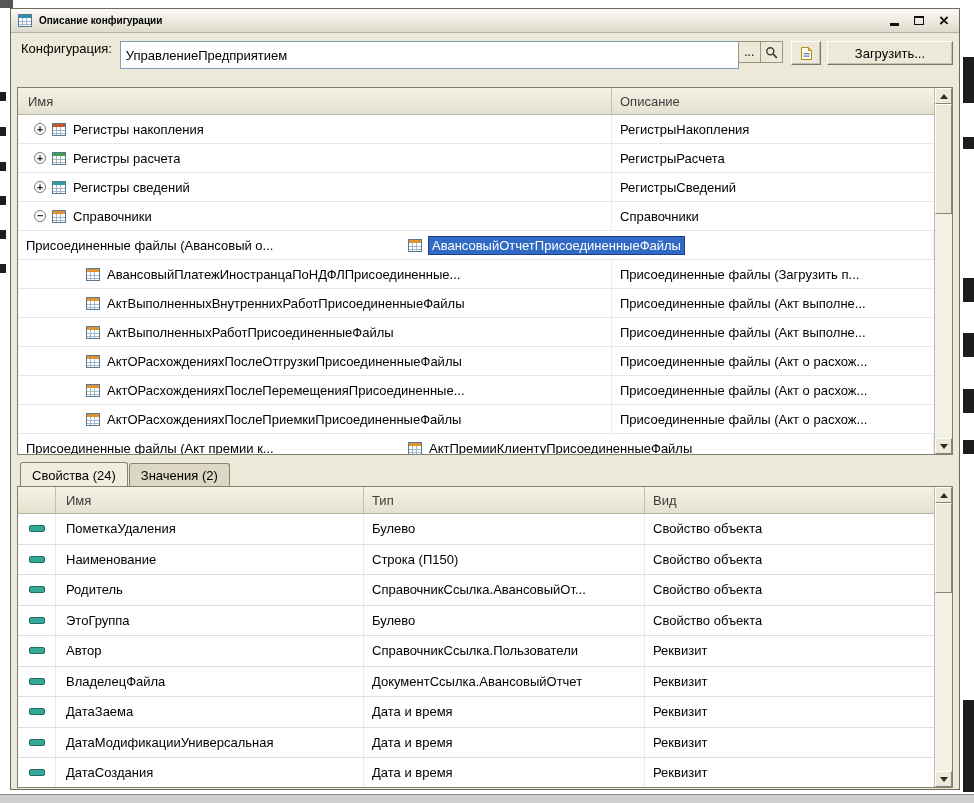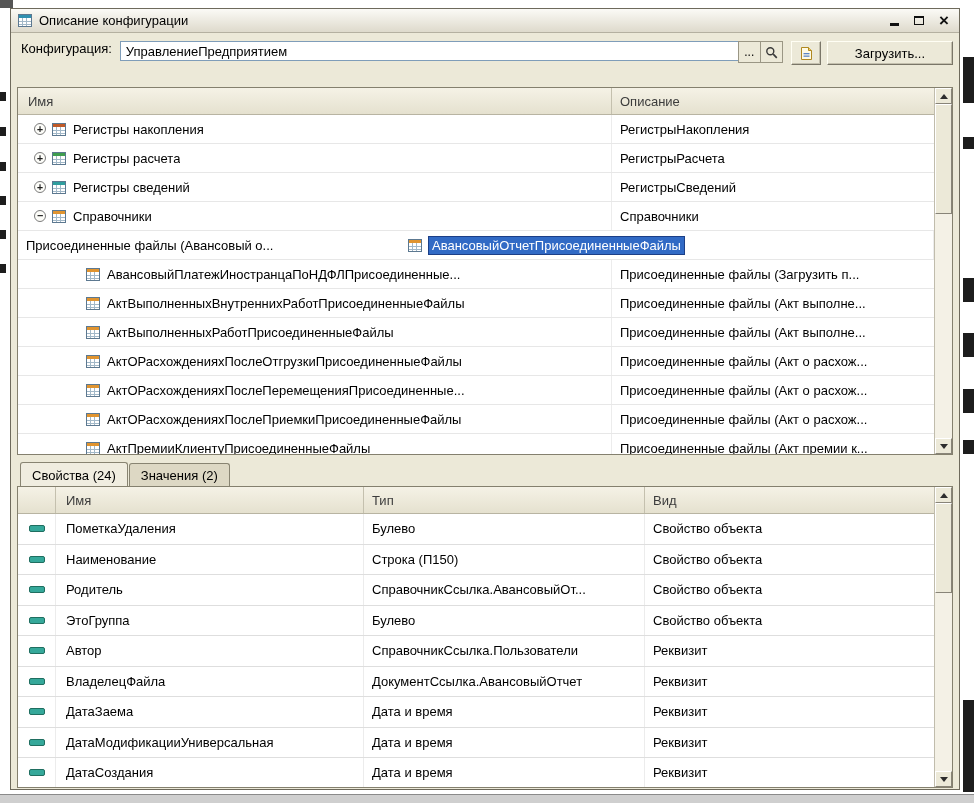--- a/index.html
+++ b/index.html
@@ -17,32 +17,32 @@
   
   .window{
     position:absolute;left:10px;top:8px;width:950px;height:782px;
     background:#ece9d8;border:1px solid #6e6a5c;box-sizing:border-box;
   }
   .titlebar{
     height:24px;display:flex;align-items:center;gap:7px;padding:0 7px;
     background:linear-gradient(#fbfaf6,#dedacc);
     border-bottom:1px solid #b4b0a0;box-sizing:border-box;
   }
-  .title-text{font-weight:normal;font-size:13px;white-space:nowrap}
+  .title-text{font-weight:bold;font-size:10px;white-space:nowrap}
   .winbtns{margin-left:auto;display:flex;align-items:center;gap:9px}
   .wbtn{width:16px;height:16px;display:flex;align-items:center;justify-content:center;cursor:default}
   .glyph-min{width:9px;height:3px;background:#101010;margin-top:8px}
   .glyph-max{width:10px;height:9px;border:1px solid #101010;border-top-width:2px;box-sizing:border-box}
   .glyph-close{font-size:17px;font-weight:bold;line-height:14px;color:#101010}
 
   
   .toolbar{display:flex;align-items:flex-start;padding:8px 6px 7px 10px;gap:0}
   .cfg-label{margin-right:8px;white-space:nowrap}
   .cfg-input{
-    flex:1;height:20px;box-sizing:border-box;border:1px solid #7f9db9;
+    flex:1;height:28px;box-sizing:border-box;border:1px solid #7f9db9;
     padding:1px 5px;font-family:"Liberation Sans",sans-serif;font-size:13px;background:#fff;
   }
   .mini-btn{
     width:23px;height:22px;box-sizing:border-box;margin-left:-1px;
     background:#ece9d8;border:1px solid #9a9684;
     display:flex;align-items:center;justify-content:center;
     font-size:12px;line-height:10px;padding:0;cursor:default;
   }
   .tb-gap{width:8px;flex:none}
   .raised{
@@ -320,28 +320,28 @@
             <span class="leaf-indent"></span>
             <span class="gicon" style="--c:#e09430;margin-right:7px"></span>
             <span class="tlabel">АктОРасхожденияхПослеПриемкиПрисоединенныеФайлы</span>
           </div>
           <div class="tc tc-syn">
               <span class="tlabel">Присоединенные файлы (Акт о расхож...</span>
             </div>
         </div>
 
         <div class="trow">
+          <div class="tc tc-syn">
+              <span class="tlabel">Присоединенные файлы (Акт премии к...</span>
+            </div>
           <div class="tc tc-name">
             <span class="leaf-indent"></span>
             <span class="gicon" style="--c:#e09430;margin-right:7px"></span>
             <span class="tlabel">АктПремииКлиентуПрисоединенныеФайлы</span>
           </div>
-          <div class="tc tc-syn">
-              <span class="tlabel">Присоединенные файлы (Акт премии к...</span>
-            </div>
         </div>
       </div>
     </div>
 
     <div class="sbar">
       <div class="sbtn">
           <span class="tri-up"></span>
         </div>
       <div class="strack">
           <div class="sthumb thumb-tree"></div>

